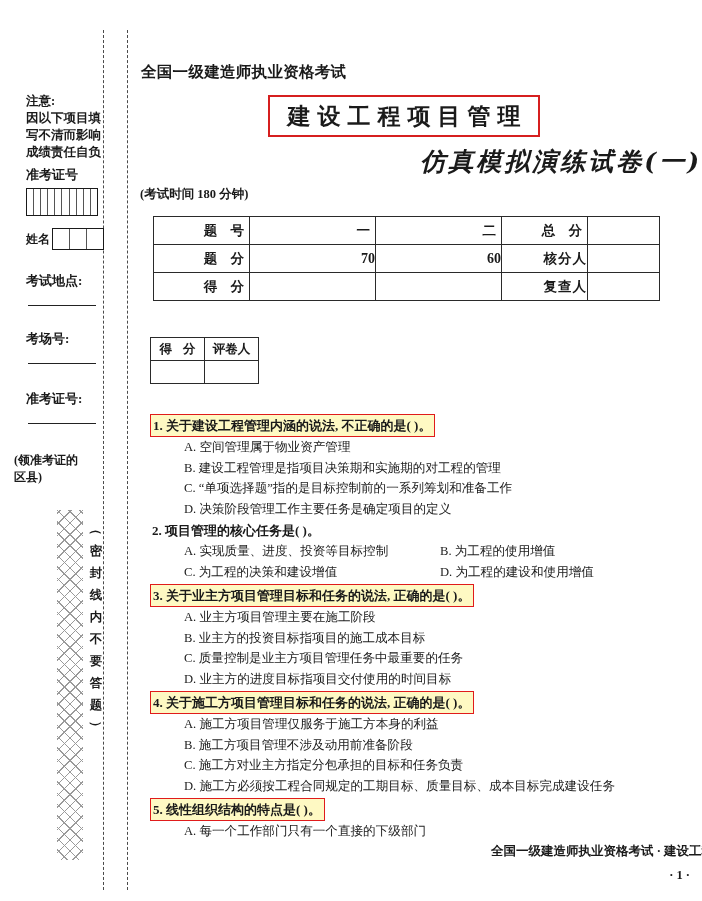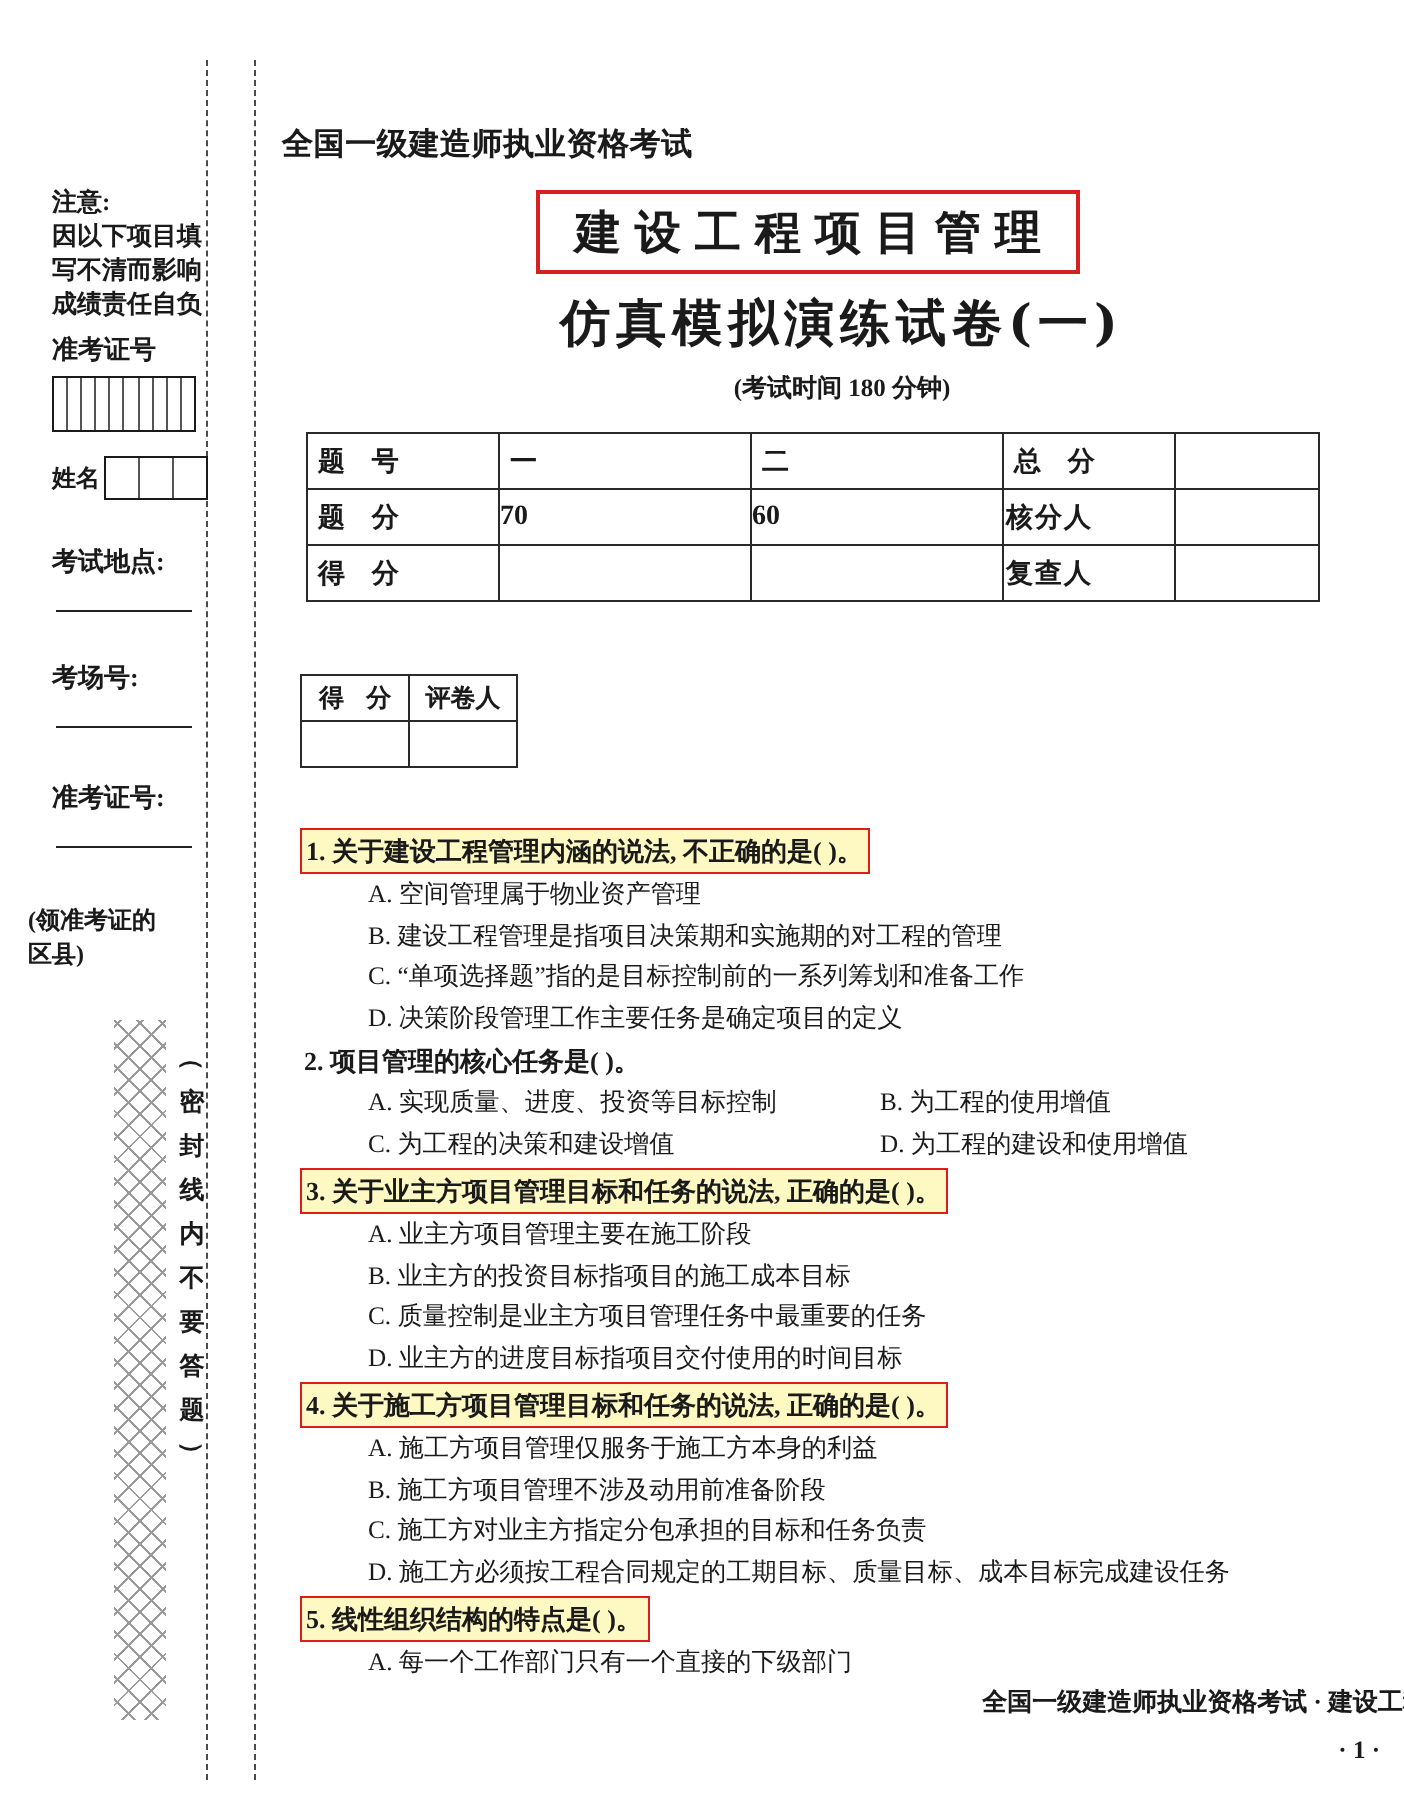--- a/index.html
+++ b/index.html
@@ -167,47 +167,48 @@
     font-weight: bold;
     letter-spacing: 7px;
     text-indent: 7px;
     font-family: "DejaVu Serif", "Liberation Serif", serif;
   }
 
   .paper-title {
     position: absolute;
     left: 0; top: 145px;
     width: 562px;
-    text-align: center;
+    text-align: right;
     font-size: 25px;
     font-weight: bold;
+    font-style: italic;
     letter-spacing: 3px;
     font-family: "DejaVu Serif", "Liberation Serif", serif;
   }
   .duration {
     position: absolute;
     left: 0; top: 186px;
     width: 562px;
-    text-align: center;
+    text-align: left;
     font-size: 12.5px;
     font-weight: bold;
   }
 
   
   #score-table {
     position: absolute;
     left: 13px; top: 216px;
     width: 506px;
     border-collapse: collapse;
     table-layout: fixed;
   }
   #score-table td {
     border: 1.2px solid #2a2a2a;
     height: 27px;
-    text-align: left;
+    text-align: right;
     vertical-align: middle;
     font-size: 13.5px;
     font-weight: bold;
     letter-spacing: 5px;
     text-indent: 5px;
     padding: 0;
   }
   #score-table td.num {
     letter-spacing: 0; text-indent: 0;
     font-family: "Liberation Serif", serif;

